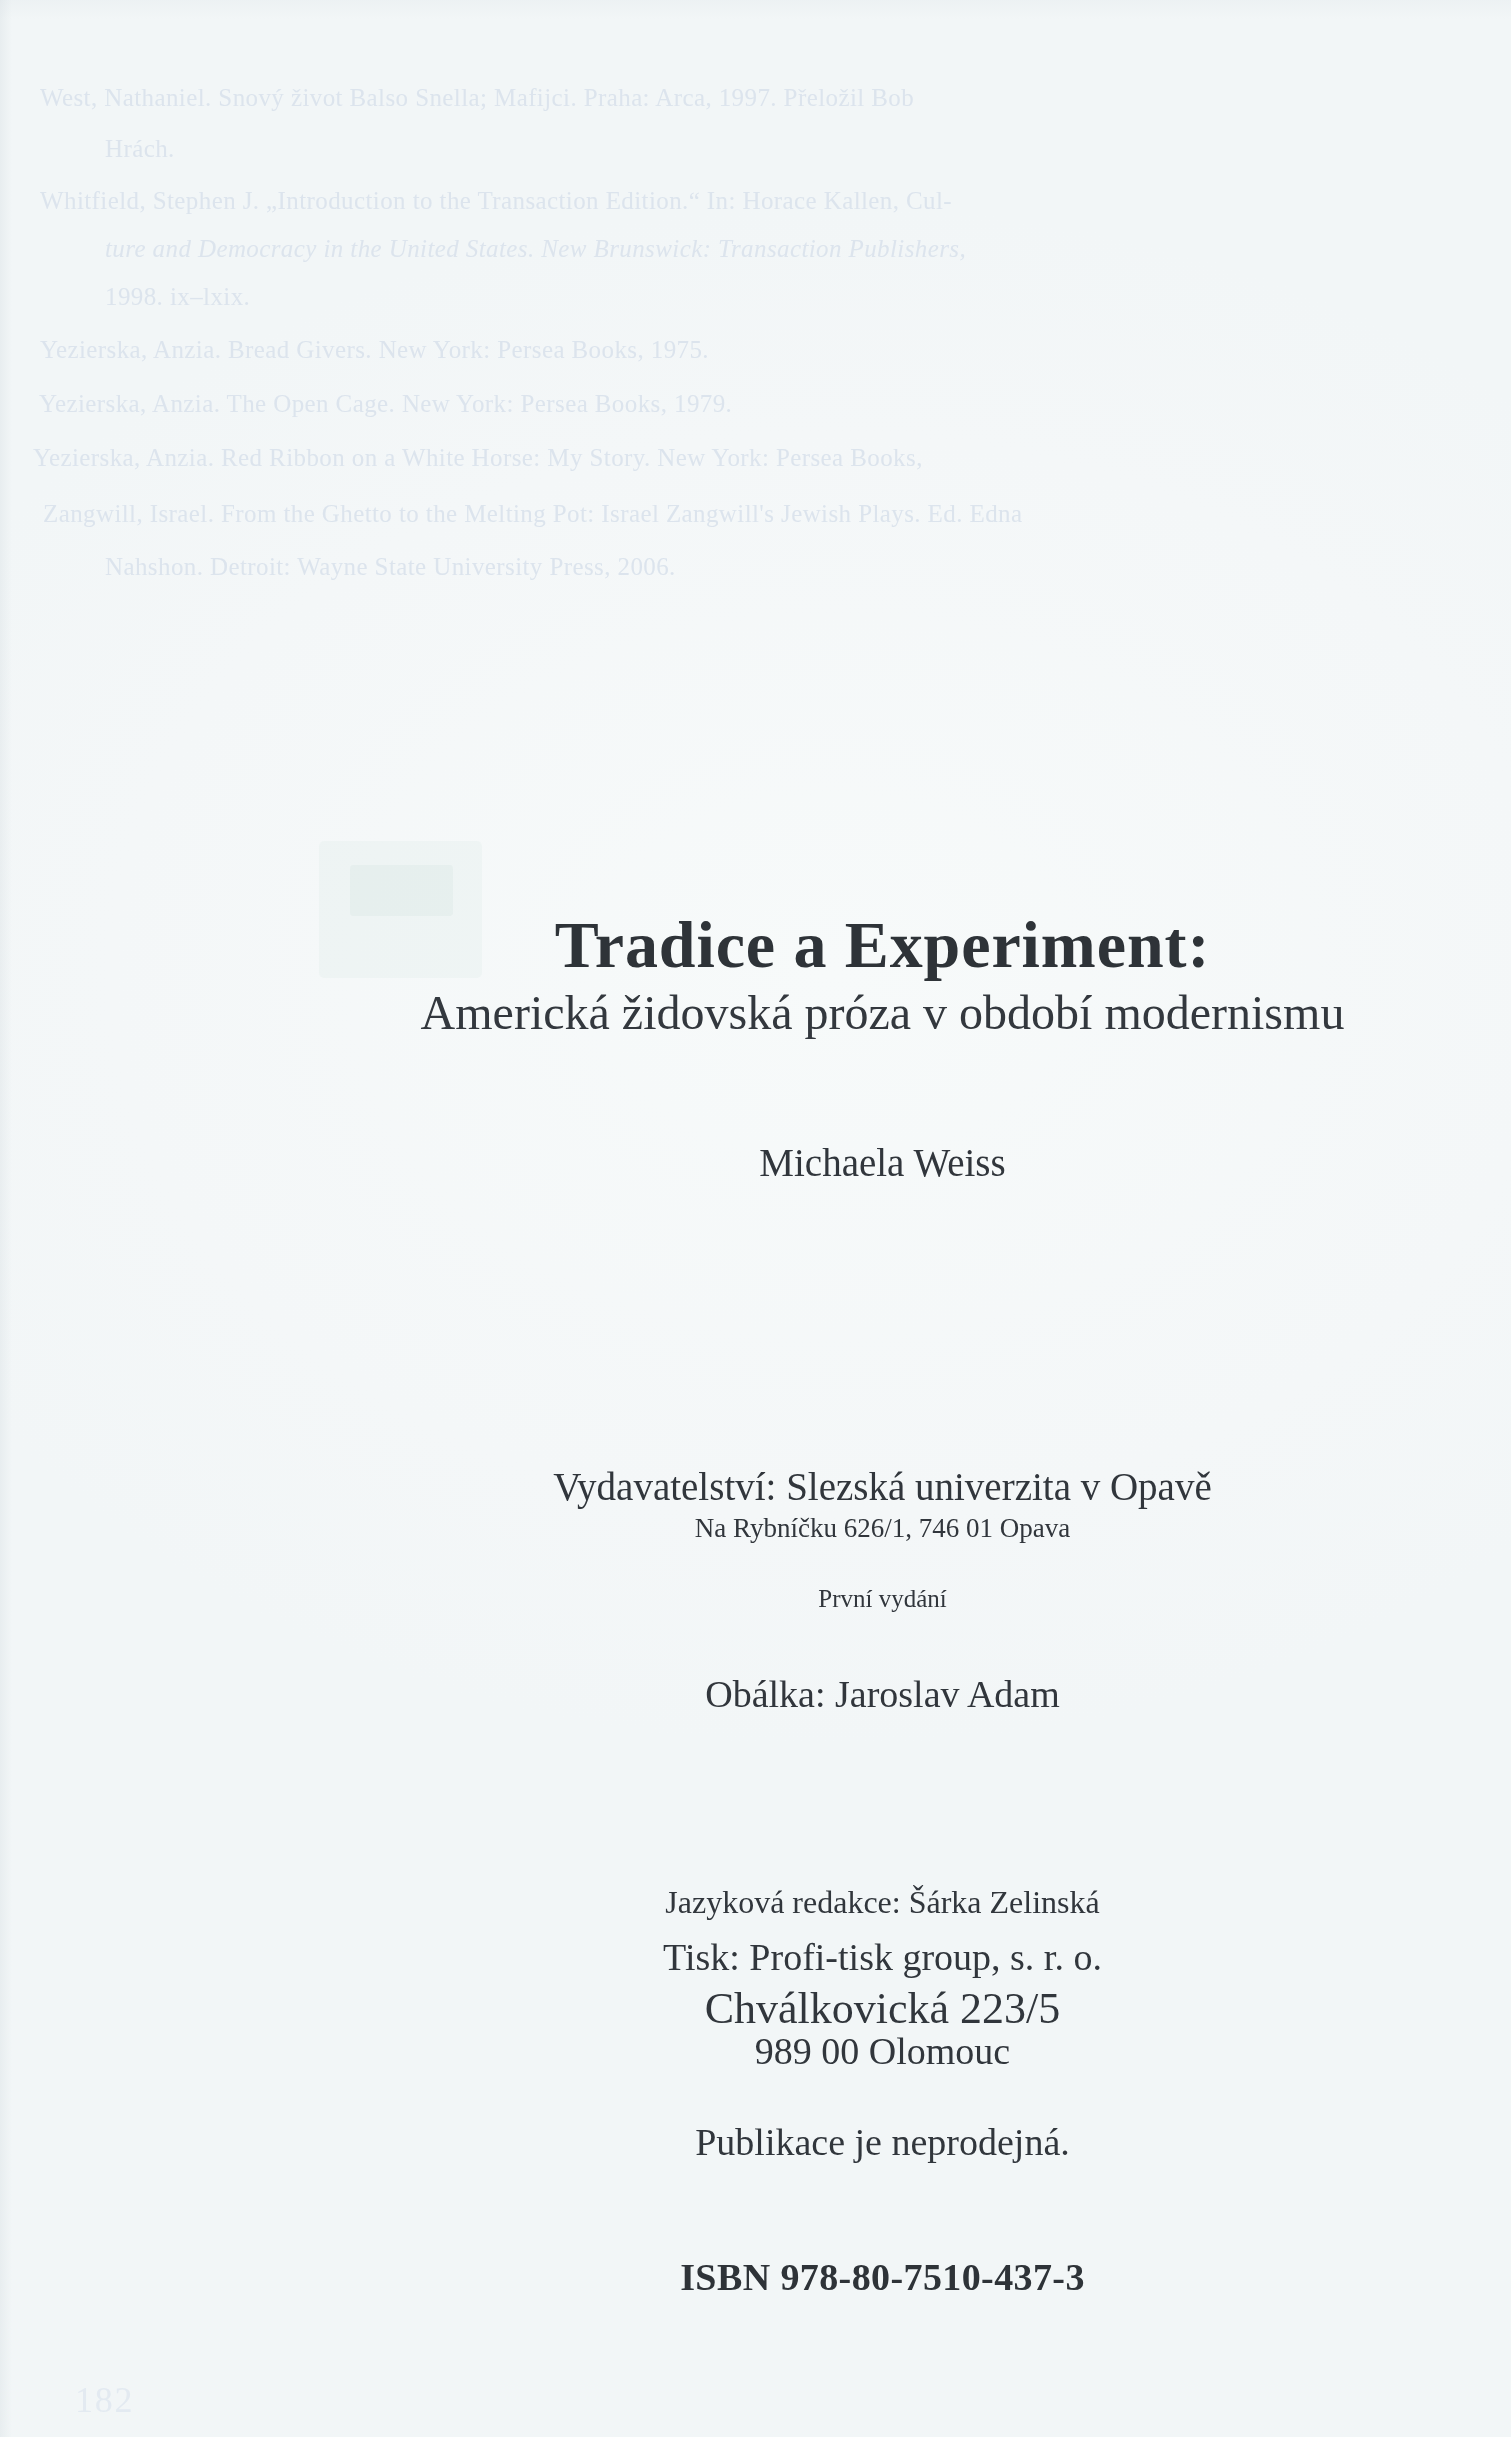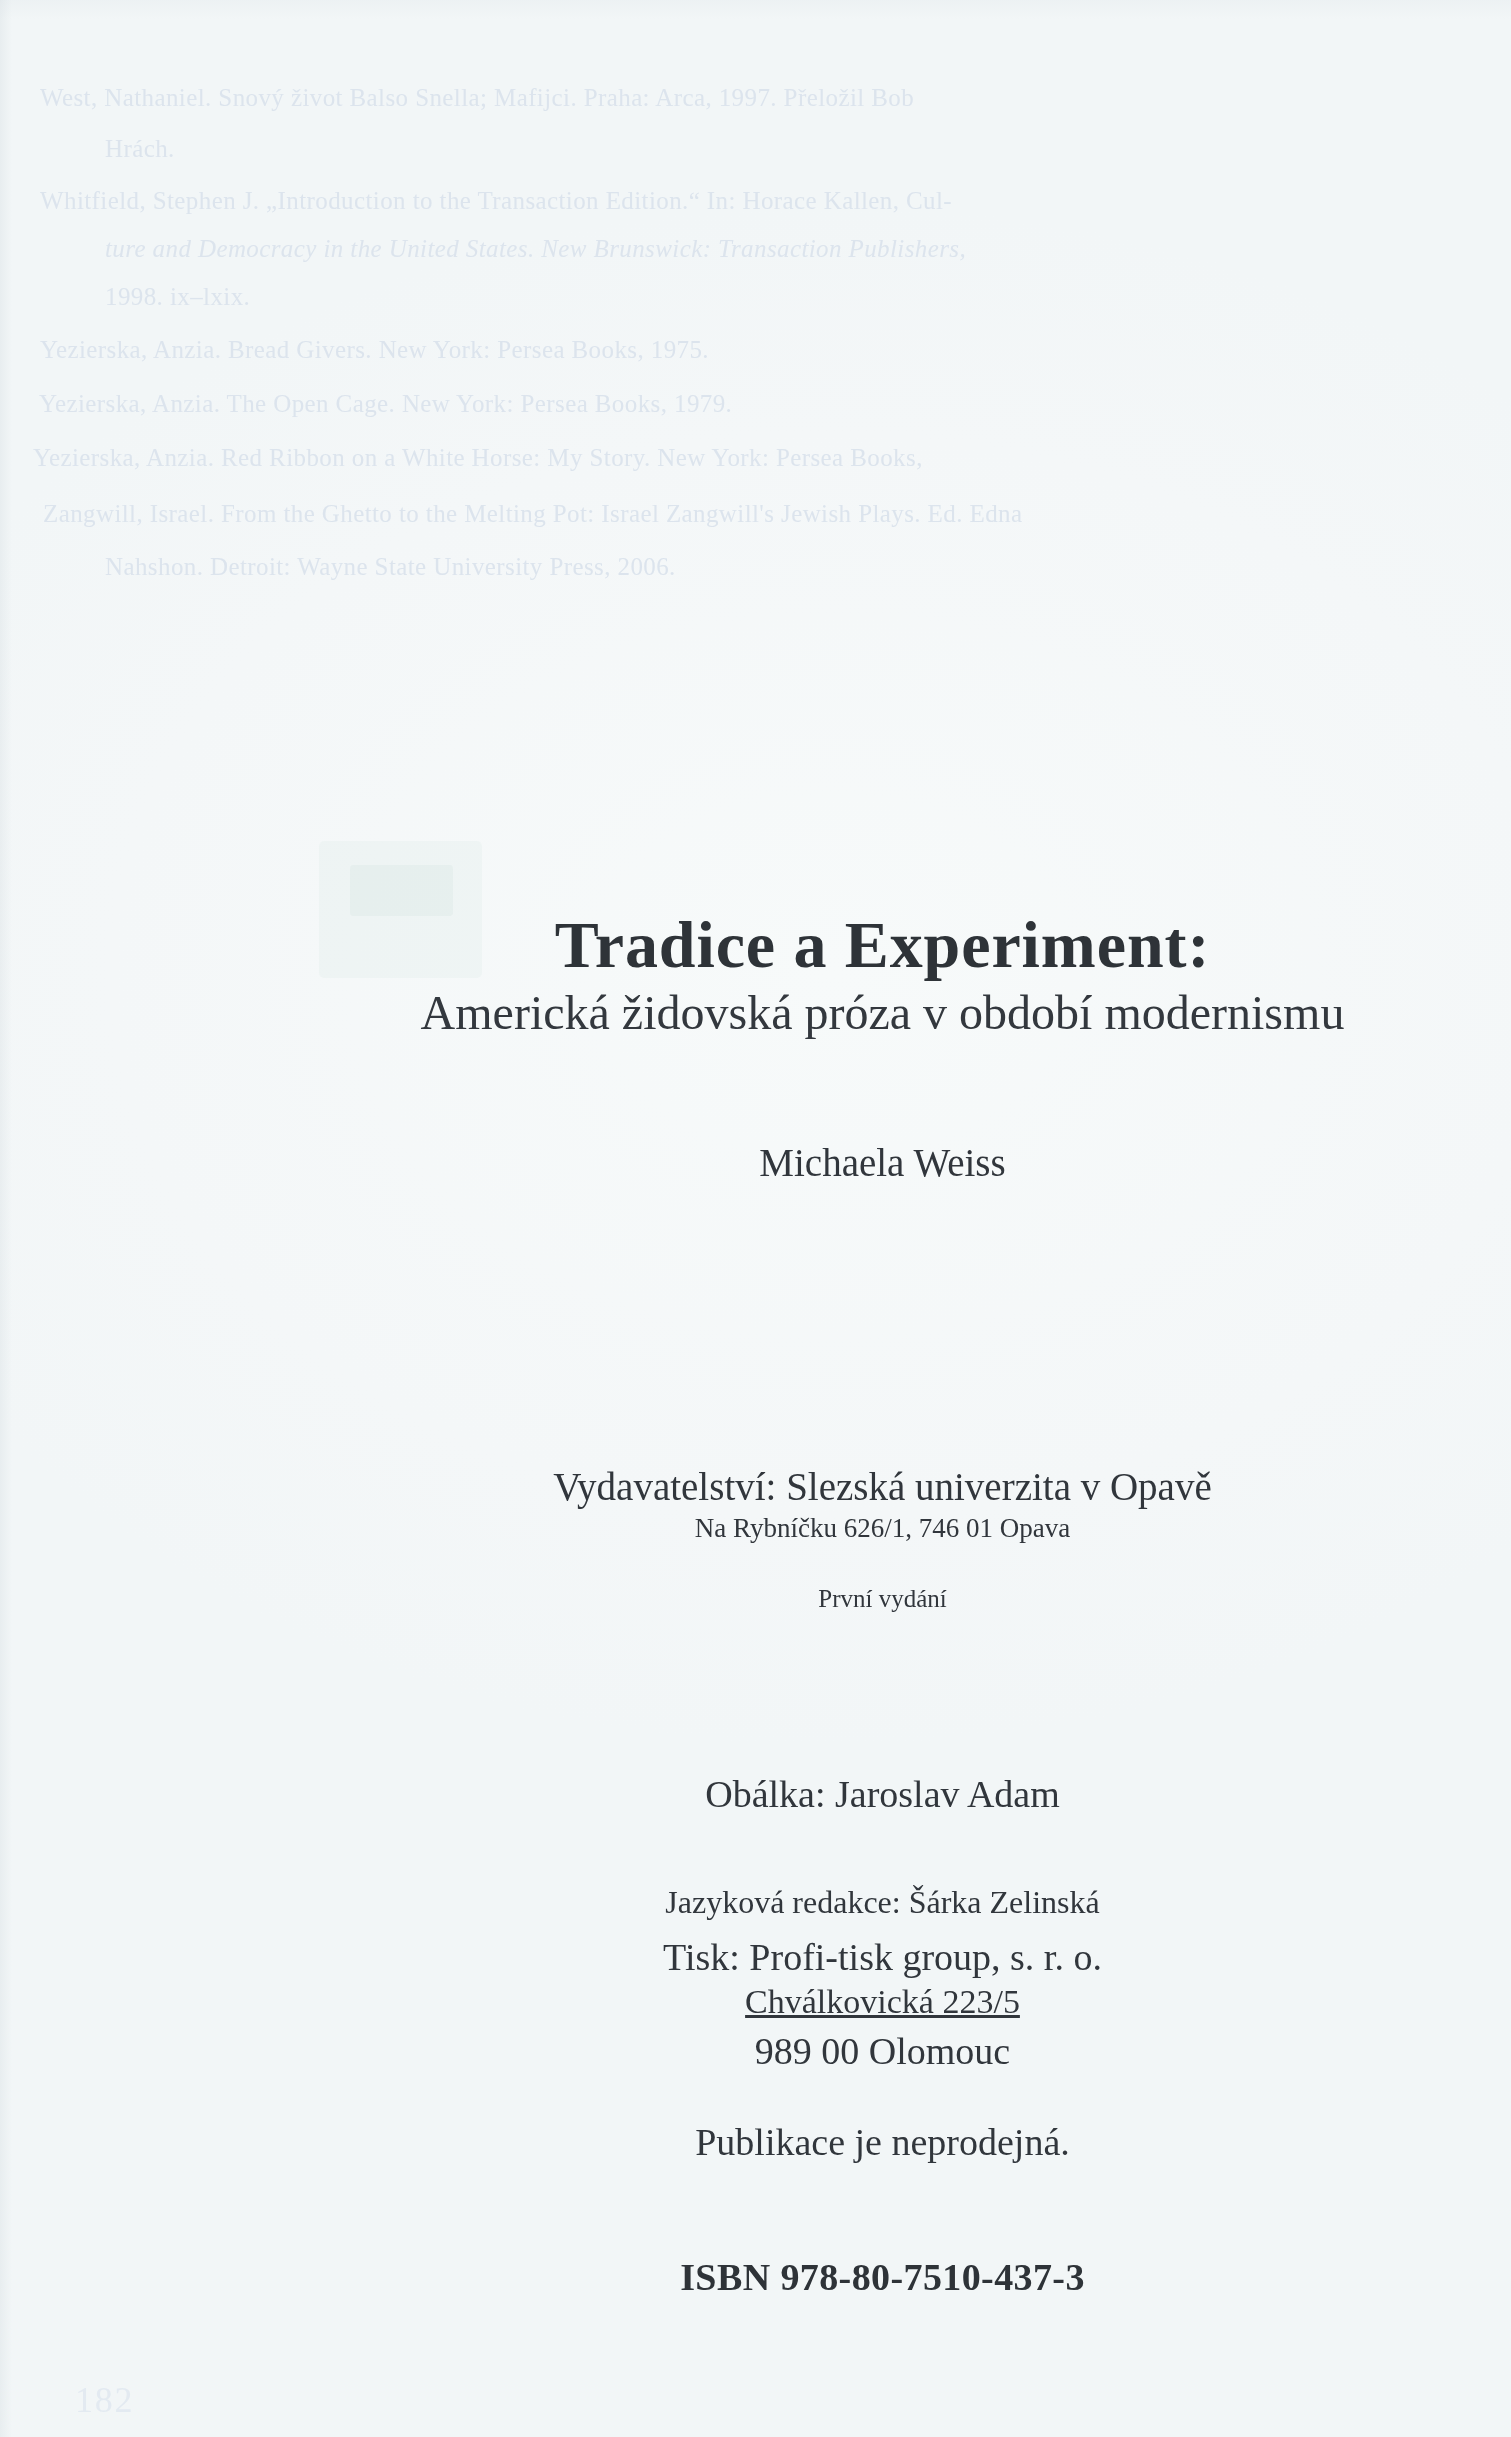--- a/index.html
+++ b/index.html
@@ -52,24 +52,24 @@
   .col{
     position:absolute;left:257px;width:1251px;
     text-align:center;color:#31363c;
   }
   .title{top:907px;font-size:66px;font-weight:bold;letter-spacing:0.9px;color:#2e3338;}
   .subtitle{top:985px;font-size:48px;color:#33383e;}
   .author{top:1140px;font-size:39px;}
   .pub1{top:1464px;font-size:39px;}
   .pub2{top:1513px;font-size:27px;}
   .edition{top:1585px;font-size:25px;}
-  .cover{top:1772px;font-size:38px;}
+  .cover{top:1672px;font-size:38px;}
   .langed{top:1884px;font-size:32px;}
   .print1{top:1935px;font-size:38px;}
-  .print2{top:1983px;font-size:34px;text-decoration:underline;}
+  .print2{top:1983px;font-size:44px;}
   .print3{top:2029px;font-size:38px;}
   .avail{top:2120px;font-size:38px;}
   .isbn{top:2255px;font-size:38px;font-weight:bold;letter-spacing:0.4px;color:#2e3338;}
 </style>
 </head>
 <body>
 
 <div class="page">
 
   <div class="ghost-line gl1">West, Nathaniel. Snový život Balso Snella; Mafijci. Praha: Arca, 1997. Přeložil Bob</div>

